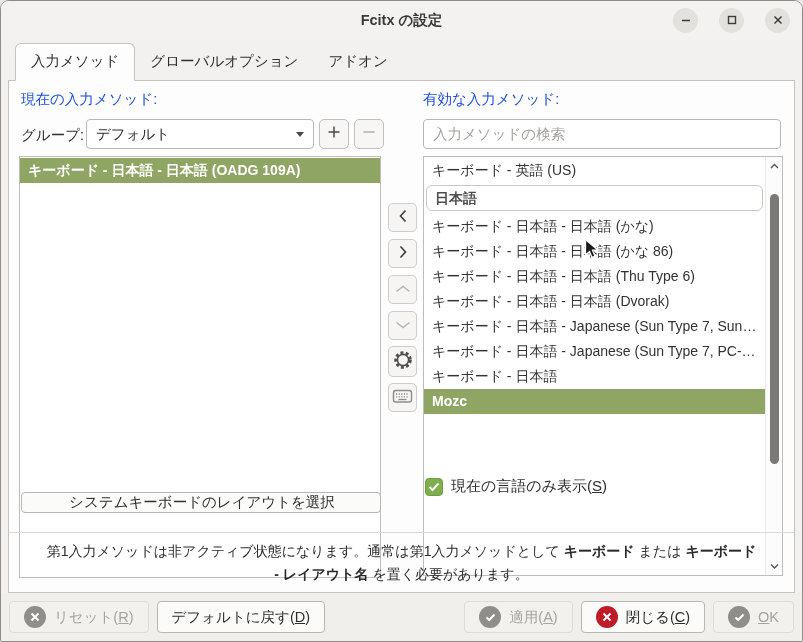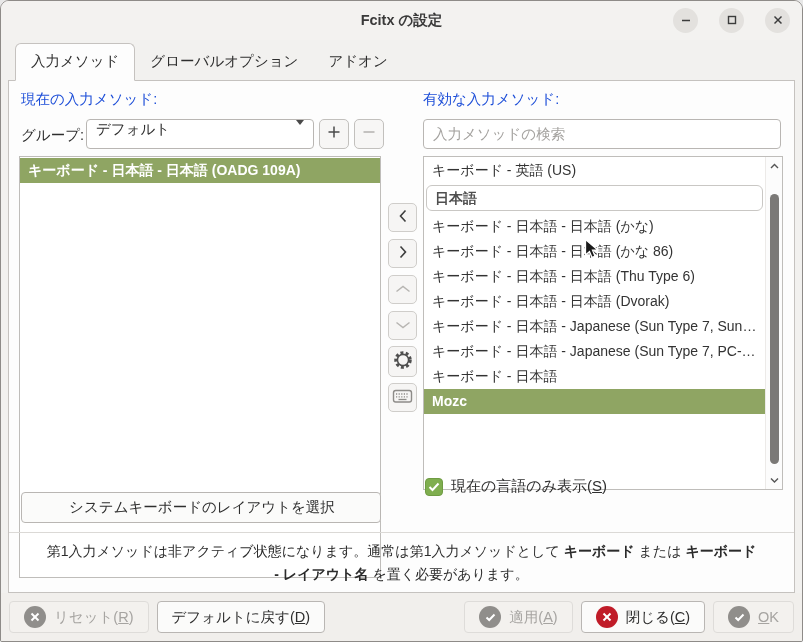--- a/index.html
+++ b/index.html
@@ -17,45 +17,45 @@
   
   .tabstrip{position:relative;height:40px;display:flex;align-items:flex-end;padding-left:14px;z-index:2;}
   .tab{padding:8px 15px 9px;font-size:14.5px;color:#2e2e2e;}
   .tab.active{background:#fdfdfd;border:1px solid #c5c2bf;border-bottom:1px solid #fdfdfd;border-radius:6px 6px 0 0;margin-bottom:-1px;}
   
   .frame{position:absolute;left:7px;right:7px;top:79px;bottom:48px;background:#fdfdfd;border:1px solid #c5c2bf;z-index:1;}
   .heading{position:absolute;font-size:14.5px;color:#1d4ed8;}
   .h-left{left:12px;top:9px;}
   .h-right{left:414px;top:9px;}
   .group-label{position:absolute;left:12px;top:45px;font-size:14.5px;}
-  .combo{position:absolute;left:77px;top:38px;width:228px;height:30px;background:#fff;border:1px solid #b9b6b3;border-radius:4px;display:flex;justify-content:space-between;padding:0 9px;font-size:14.5px;}
+  .combo{position:absolute;left:77px;top:38px;width:228px;height:30px;background:#fff;border:1px solid #b9b6b3;border-radius:4px;display:flex;align-items:center;justify-content:space-between;padding:0 9px;font-size:14.5px;}
   .combo-arrow{width:0;height:0;border-left:4.5px solid transparent;border-right:4.5px solid transparent;border-top:5.5px solid #4a4a4a;}
   .sq-btn{position:absolute;top:38px;width:30px;height:30px;background:#f7f6f5;border:1px solid #c2c0bd;border-radius:5px;display:flex;align-items:center;justify-content:center;}
   .plus-btn{left:310px;}
   .minus-btn{left:345px;}
   .listbox{position:absolute;background:#fff;border:1px solid #bfbdba;}
   .list-left{left:10px;top:75px;width:362px;height:422px;}
-  .list-right{left:414px;top:75px;width:360px;height:334px;}
+  .list-right{left:414px;top:75px;width:360px;height:420px;}
   .rows-right{position:absolute;left:0;top:1px;right:17px;}
   .rows-left{position:absolute;left:0;top:1px;right:0;}
   .row{height:25px;line-height:25px;padding:0 8px;font-size:14px;white-space:nowrap;overflow:hidden;text-overflow:ellipsis;color:#333;}
   .row.selected{background:var(--green,#8fa563);color:#fff;font-weight:bold;}
   .row.frame-item{border:1px solid #c9c7c4;border-radius:6px;margin:2px 2px 3px 2px;height:26px;line-height:24px;font-weight:bold;color:#4f4f4f;}
   
   .vscroll{position:absolute;top:0;bottom:0;right:0;width:17px;background:#fcfcfc;border-left:1px solid #eceae8;}
   .vs-arrow{position:absolute;left:3px;width:11px;height:10px;display:flex;align-items:center;justify-content:center;}
   .vs-up{top:4px;} .vs-down{bottom:4px;}
   .vs-thumb{position:absolute;left:4px;width:9px;top:37px;height:270px;background:#7b7977;border-radius:5px;}
   
   .mbtn{position:absolute;width:29px;height:29px;background:#f6f5f4;border:1px solid #cfcdca;border-radius:5px;display:flex;align-items:center;justify-content:center;left:379px;}
   
   .search{position:absolute;left:414px;top:38px;width:358px;height:30px;border:1px solid #b9b6b3;border-radius:4px;padding:0 9px;font-size:14.5px;font-family:inherit;color:#333;background:#fff;outline:none;}
   .search::placeholder{color:#a3a19e;}
   
-  .syslayout-btn{position:absolute;left:12px;top:411px;width:360px;height:31px;background:#fbfbfa;border:1px solid #b9b6b3;border-radius:4px;font-size:14.5px;font-family:Liberation Sans, sans-serif;color:#2e2e2e;display:flex;align-items:center;justify-content:center;padding-left:8px;}
+  .syslayout-btn{position:absolute;left:12px;top:411px;width:360px;height:21px;background:#fbfbfa;border:1px solid #b9b6b3;border-radius:4px;font-size:14.5px;font-family:Liberation Sans, sans-serif;color:#2e2e2e;display:flex;align-items:center;justify-content:center;padding-left:8px;}
   .cb-row{position:absolute;left:416px;top:396px;display:flex;align-items:center;font-size:15px;}
   .checkbox{width:18px;height:18px;border-radius:4px;margin-right:8px;border:1px solid #c2c0bd;background:#fff;display:flex;align-items:center;justify-content:center;}
   .checkbox.checked{background:var(--cbgreen,#7fae4f);border-color:#6f9c43;}
   .separator{position:absolute;left:0;right:0;top:451px;height:1px;background:#dbd9d6;}
   .info{position:absolute;left:34px;right:34px;top:459px;text-align:center;font-size:14px;line-height:23px;color:#2b2b2b;}
   .info b{font-weight:bold;}
   
   .bottombar{position:absolute;left:0;right:0;bottom:0;height:48px;background:#f1efec;display:flex;align-items:center;padding:0 8px;}
   .fbtn{height:32px;display:flex;align-items:center;justify-content:center;border-radius:4px;font-size:14.5px;padding:0 14px;margin-right:8px;font-family:inherit;}
   .fbtn .mn{text-decoration:underline;}

